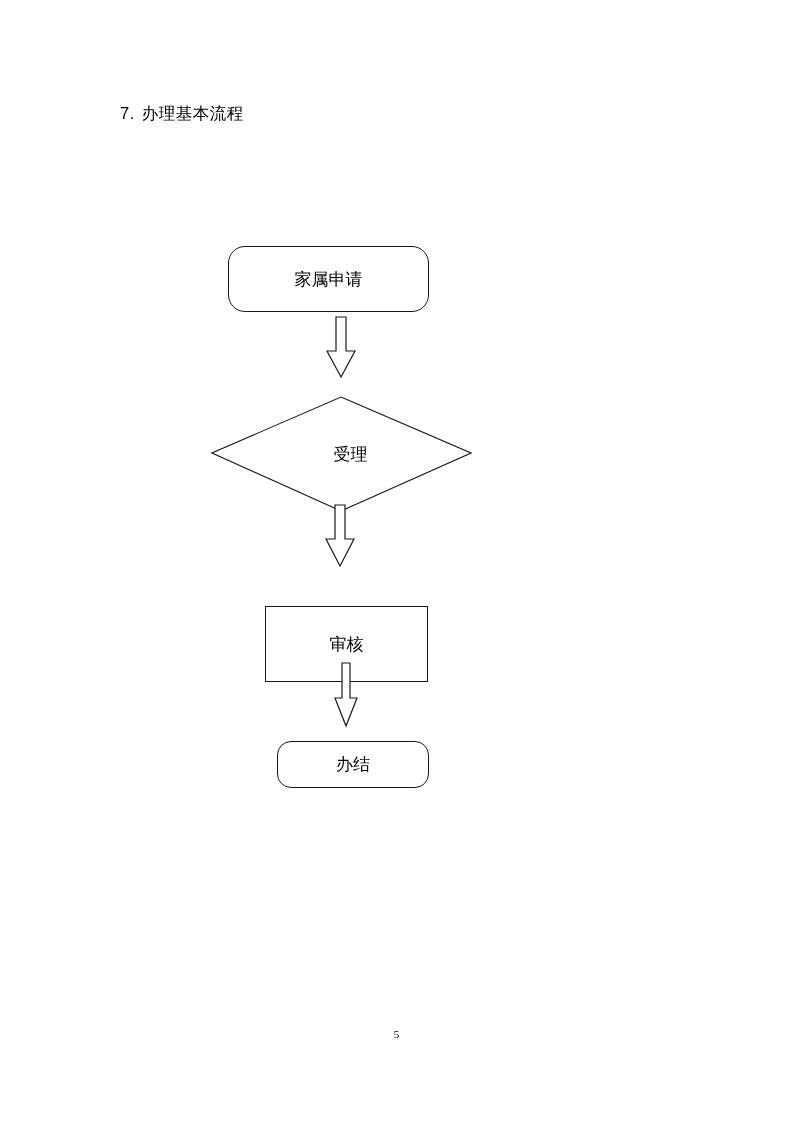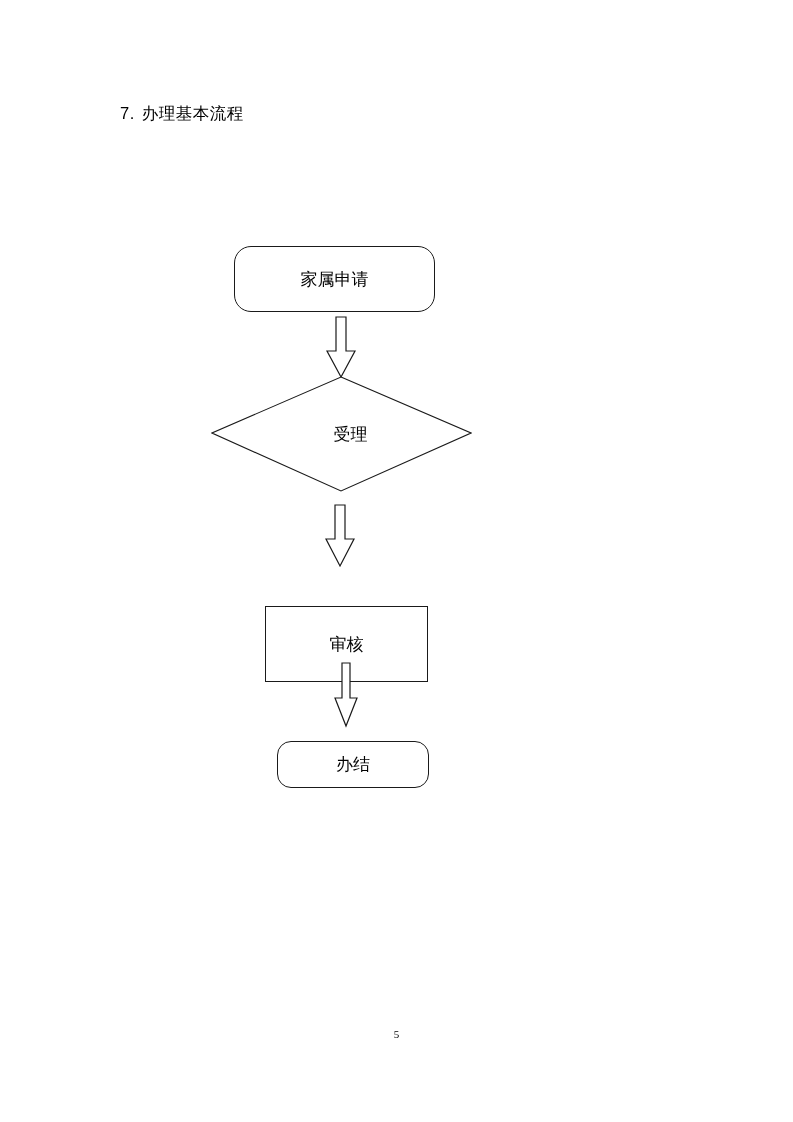--- a/index.html
+++ b/index.html
@@ -50,32 +50,32 @@
   }
   .node .node-label {
     font-size: 17px;
     line-height: 1;
     white-space: nowrap;
     font-family: "Liberation Sans", "DejaVu Sans", sans-serif;
   }
 
   
   .node-start {
-    left: 234px;
+    left: 228px;
     top: 246px;
     width: 201px;
     height: 66px;
     border-radius: 17px;
   }
 
   
   .node-diamond {
     position: absolute;
     left: 211px;
-    top: 376px;
+    top: 396px;
     width: 261px;
     height: 116px;
   }
   .node-diamond svg {
     position: absolute;
     left: 0;
     top: 0;
     display: block;
   }
   .node-diamond .node-label {

